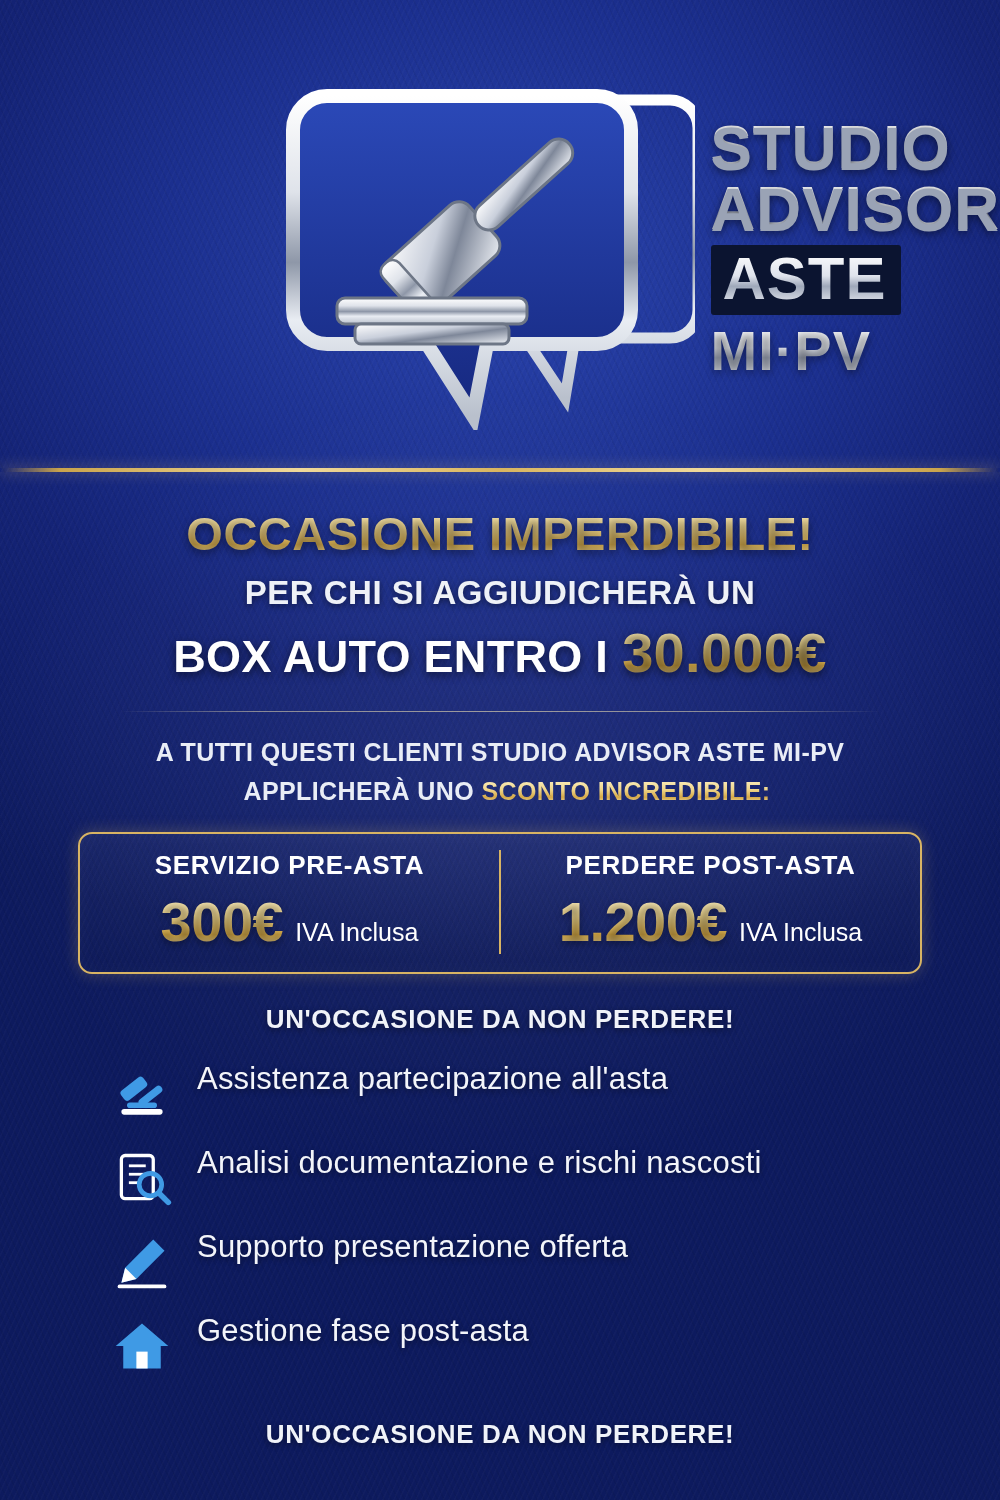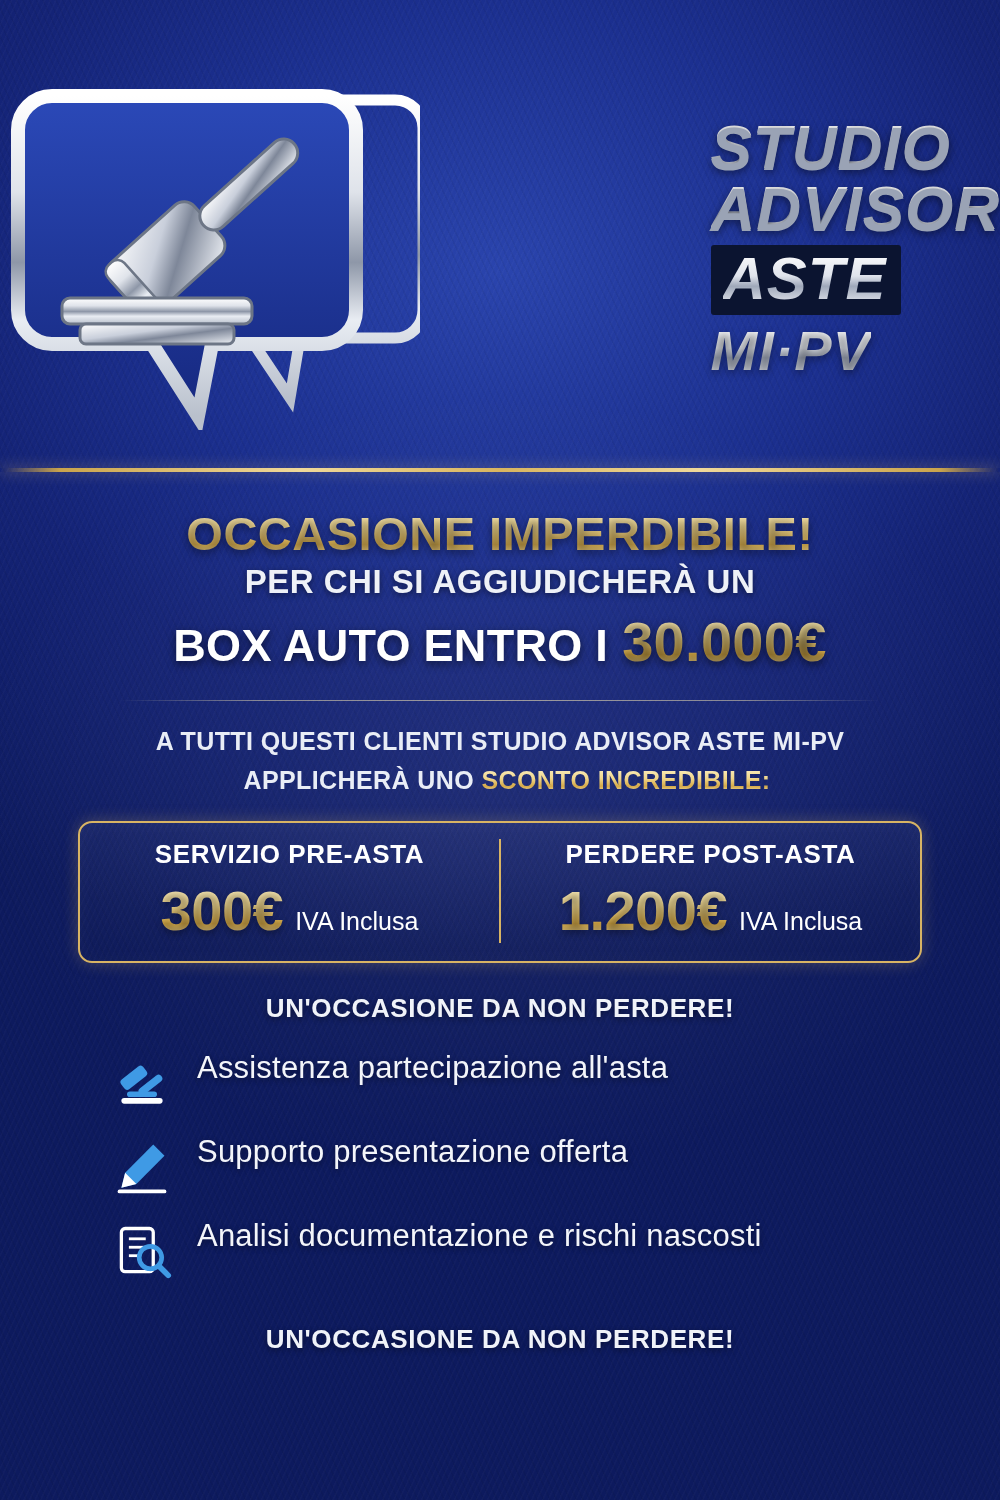--- a/index.html
+++ b/index.html
@@ -40,24 +40,23 @@
     background: radial-gradient(ellipse 760px 560px at 50% 52%, rgba(255,255,255,0.06) 0%, rgba(0,0,0,0) 70%);
     pointer-events: none;
   }
 
   .content { position: relative; z-index: 3; }
 
   
   .header {
     display: flex;
     align-items: center;
-    justify-content: space-between;
+    justify-content: flex-end;
     gap: 26px;
     padding: 60px 0 28px 0;
-    font-style: italic;
   }
   .logo-mark {
     position: relative;
     width: 420px;
     height: 370px;
     flex: 0 0 auto;
   }
 
   
   .logo-mark svg { display: block; width: 100%; height: 100%; }
@@ -131,21 +130,21 @@
     font-size: 47px;
     font-weight: bold;
     letter-spacing: 0.5px;
     background: linear-gradient(180deg, #fdf1c6 0%, #f1d78d 40%, #d8ae4f 70%, #f6e7b4 100%);
     -webkit-background-clip: text;
     background-clip: text;
     color: transparent;
     text-shadow: 0 3px 9px rgba(0,0,0,0.45);
   }
   .h-perchi {
-    margin-top: 2px;
+    margin-top: 13px;
     font-size: 33px;
     font-weight: bold;
     letter-spacing: 0.5px;
     color: #eef1f7;
     text-shadow: 0 2px 6px rgba(0,0,0,0.5);
   }
   .h-box {
     margin-top: 8px;
     font-size: 45px;
     font-weight: bold;
@@ -401,41 +400,50 @@
             <rect x="10" y="48" width="44" height="6" rx="3" fill="#ffffff"></rect>
             <rect x="16" y="41" width="32" height="6" rx="3" fill="#3f9ae5"></rect>
           </svg>
         </div>
         <div class="feature-label">Assistenza partecipazione all'asta</div>
       </div>
 
       <div class="feature">
         <div class="feature-icon">
           <svg viewBox="0 0 64 64" xmlns="http://www.w3.org/2000/svg">
-            <path d="M44 8 L56 20 L26 50 L10 54 L14 38 Z" fill="#3f9ae5"></path>
-            <path d="M14 38 L26 50 L10 54 Z" fill="#ffffff"></path>
-            <rect x="6" y="56" width="52" height="4" rx="2" fill="#ffffff"></rect>
-          </svg>
-        </div>
-        <div class="feature-label">Supporto presentazione offerta</div>
-      </div>
-
-      <div class="feature">
-        <div class="feature-icon">
-          <svg viewBox="0 0 64 64" xmlns="http://www.w3.org/2000/svg">
             <rect x="10" y="8" width="34" height="46" rx="4" fill="none" stroke="#ffffff" stroke-width="3.5"></rect>
             <line x1="18" y1="19" x2="36" y2="19" stroke="#ffffff" stroke-width="3"></line>
             <line x1="18" y1="28" x2="36" y2="28" stroke="#ffffff" stroke-width="3"></line>
             <line x1="18" y1="37" x2="30" y2="37" stroke="#ffffff" stroke-width="3"></line>
             <circle cx="41" cy="39" r="12" fill="none" stroke="#3f9ae5" stroke-width="5"></circle>
             <line x1="50" y1="48" x2="60" y2="58" stroke="#3f9ae5" stroke-width="6" stroke-linecap="round"></line>
           </svg>
         </div>
         <div class="feature-label">Analisi documentazione e rischi nascosti</div>
       </div>
 
+      <div class="feature">
+        <div class="feature-icon">
+          <svg viewBox="0 0 64 64" xmlns="http://www.w3.org/2000/svg">
+            <path d="M44 8 L56 20 L26 50 L10 54 L14 38 Z" fill="#3f9ae5"></path>
+            <path d="M14 38 L26 50 L10 54 Z" fill="#ffffff"></path>
+            <rect x="6" y="56" width="52" height="4" rx="2" fill="#ffffff"></rect>
+          </svg>
+        </div>
+        <div class="feature-label">Supporto presentazione offerta</div>
+      </div>
+
+      <div class="feature">
+        <div class="feature-icon">
+          <svg viewBox="0 0 64 64" xmlns="http://www.w3.org/2000/svg">
+            <path d="M32 8 L60 32 L52 32 L52 56 L12 56 L12 32 L4 32 Z" fill="#3f9ae5"></path>
+            <rect x="26" y="38" width="12" height="18" fill="#ffffff"></rect>
+          </svg>
+        </div>
+        <div class="feature-label">Gestione fase post-asta</div>
+      </div>
 
     </div>
 
     <div class="bottom-cta">UN'OCCASIONE DA NON PERDERE!</div>
 
   </div>
 </div>
 
 </body></html>

